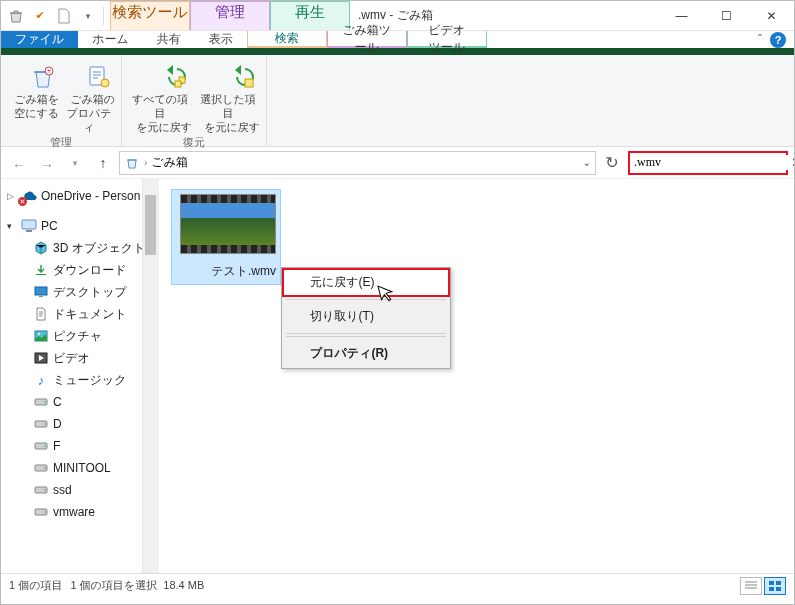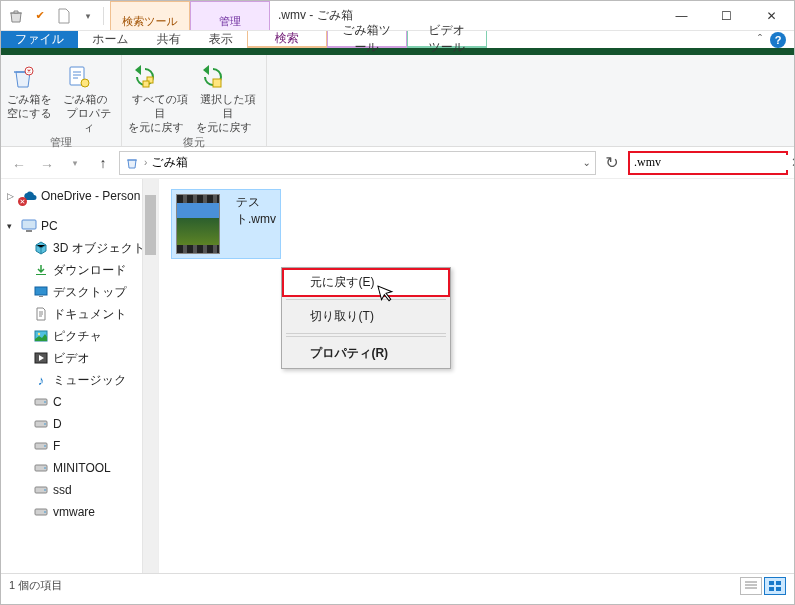--- a/index.html
+++ b/index.html
@@ -4,42 +4,42 @@
 <style>
 * { box-sizing: border-box; margin: 0; padding: 0; font-family: "Yu Gothic UI", "Segoe UI", Meiryo, sans-serif; }
 body { background: #fff; width: 795px; height: 605px; overflow: hidden; border: 1px solid #bbb; position: relative; }
 
 .titlebar { height: 30px; display: flex; align-items: stretch; background: #fff; border-bottom: 1px solid #e5e5e5; }
 .qat { display: flex; align-items: center; padding: 0 4px; gap: 2px; }
 .qat-icon { width: 22px; height: 22px; display: flex; align-items: center; justify-content: center; font-size: 11px; color: #444; }
 .qat-divider { width: 1px; height: 18px; background: #ddd; margin: 0 2px; }
 .ctx-tabs { display: flex; }
 .ctx-tab { width: 80px; border: 1px solid; border-bottom: none; display: flex; flex-direction: column; }
-.ctx-hdr { flex: 1; text-align: center; font-size: 11px; padding-top: 12px; }
+.ctx-hdr { flex: 1; text-align: center; font-size: 15px; padding-top: 1px; }
 .t-search { background: #fff0e0; border-color: #f0c090; color: #a05000; }
 .t-manage { background: #f5e6ff; border-color: #d0a0e0; color: #7030a0; }
 .t-play   { background: #e0f8f0; border-color: #80d0b0; color: #108050; }
 .title-text { flex: 1; display: flex; align-items: center; padding-left: 8px; font-size: 12px; color: #333; }
 .win-controls { display: flex; }
 .win-btn { width: 45px; display: flex; align-items: center; justify-content: center; font-size: 12px; color: #333; }
 
 .tabstrip { height: 24px; display: flex; background: #fff; border-bottom: 7px solid #14532d; }
 .file-tab { background: #1979ca; color: #fff; padding: 2px 14px; font-size: 12px; display: flex; align-items: center; }
 .tab { padding: 2px 14px; font-size: 12px; color: #444; display: flex; align-items: center; }
 .ctx-sub { width: 80px; text-align: center; justify-content: center; border-left: 1px solid; border-right: 1px solid; }
-.s-search { color: #701a75; border-bottom: 2px solid #f0a040; border-color: #f0c090; }
+.s-search { color: #0f766e; border-bottom: 2px solid #f0a040; border-color: #f0c090; }
 .s-manage { color: #333; border-bottom: 2px solid #b060d0; border-color: #d0a0e0; }
 .s-play   { color: #333; border-bottom: 2px solid #30b090; border-color: #80d0b0; }
 .help-area { margin-left: auto; display: flex; align-items: center; padding-right: 8px; gap: 8px; color: #666; font-size: 12px; }
 .help-circle { width: 16px; height: 16px; border-radius: 50%; background: #1979ca; color: #fff; display: flex; align-items: center; justify-content: center; font-size: 11px; font-weight: bold; }
 
 .ribbon { height: 92px; background: #f5f6f7; border-bottom: 1px solid #ddd; display: flex; }
 .rgroup { border-right: 1px solid #e0e0e0; display: flex; flex-direction: column; align-items: center; padding: 4px 6px 0; }
 .rgroup-items { display: flex; gap: 4px; flex: 1; }
-.rbtn { display: flex; flex-direction: column; align-items: flex-start; width: 52px; font-size: 11px; color: #444; line-height: 1.25; text-align: center; padding-top: 2px; }
+.rbtn { display: flex; flex-direction: column; align-items: flex-end; width: 52px; font-size: 11px; color: #444; line-height: 1.25; text-align: center; padding-top: 2px; }
 .rbtn .ric { width: 32px; height: 32px; display: flex; align-items: center; justify-content: center; font-size: 24px; }
 .rgroup-label { font-size: 11px; color: #666; padding: 1px 0 2px; }
 
 .navbar { height: 32px; display: flex; align-items: center; gap: 4px; padding: 0 6px; border-bottom: 1px solid #eee; }
 .nav-arrow { width: 24px; height: 24px; display: flex; align-items: center; justify-content: center; color: #999; font-size: 14px; }
 .nav-arrow.enabled { color: #333; }
 .breadcrumb { flex: 1; border: 1px solid #ccc; height: 24px; display: flex; align-items: center; padding: 0 4px; font-size: 12px; gap: 4px; }
 .bc-icon { width: 16px; height: 16px; display: flex; align-items: center; justify-content: center; }
 .bc-drop { margin-left: auto; display: flex; gap: 2px; color: #555; }
 .refresh { width: 24px; color: #555; text-align: center; }
@@ -50,21 +50,21 @@
 .content { display: flex; height: 394px; }
 .sidebar { width: 158px; border-right: 1px solid #eee; overflow: hidden; position: relative; font-size: 12px; padding-top: 6px; }
 .tree-item { display: flex; align-items: center; gap: 4px; padding: 2px 0 2px 6px; height: 22px; color: #222; white-space: nowrap; }
 .tree-item.child { padding-left: 32px; }
 .tree-arrow { width: 10px; color: #666; font-size: 9px; }
 .ticon { width: 16px; height: 16px; display: flex; align-items: center; justify-content: center; font-size: 13px; }
 .sb-scroll { position: absolute; right: 0; top: 0; width: 16px; height: 100%; background: #f0f0f0; border-left: 1px solid #e5e5e5; }
 .sb-thumb { position: absolute; left: 2px; right: 2px; top: 16px; height: 60px; background: #c0c0c0; }
 
 .filearea { flex: 1; position: relative; padding: 10px 12px; }
-.file-item { width: 110px; display: flex; flex-direction: row; align-items: flex-start; gap: 16px; padding: 4px; background: #cce8ff; border: 1px solid #99d1ff; }
+.file-item { width: 110px; display: flex; flex-direction: column; align-items: flex-end; gap: 9px; padding: 4px; background: #cce8ff; border: 1px solid #99d1ff; }
 .thumb { width: 96px; height: 60px; background: linear-gradient(180deg,#4a90d9 0%,#4a90d9 40%,#2c5f2d 40%,#6b8e23 100%); border: 1px solid #888; position: relative; }
 .thumb::before, .thumb::after { content:""; position:absolute; left:0; right:0; height:8px; background: repeating-linear-gradient(90deg,#222 0 6px,#555 6px 10px); }
 .thumb::before { top:0; } .thumb::after { bottom:0; }
 .file-label { font-size: 12px; color: #222; }
 
 .ctxmenu { position: absolute; left: 280px; top: 266px; width: 170px; background: #f0f0f0; border: 1px solid #aaa; box-shadow: 2px 2px 4px rgba(0,0,0,.2); font-size: 12px; }
 .ctxmenu-item { padding: 6px 10px 6px 28px; color: #222; }
 .ctxmenu-item.hl { background: #fff; border: 2px solid #e81123; padding: 4px 8px 4px 26px; position: relative; }
 .ctxmenu-item.bold { font-weight: bold; }
 .ctxmenu-sep { height: 1px; background: #d0d0d0; margin: 2px 4px; }
@@ -98,20 +98,23 @@
     <span class="qat-icon" style="font-size:9px;color:#666">▾</span>
     <span class="qat-divider"></span>
   </div>
   <div class="ctx-tabs">
     <div class="ctx-tab t-search">
         <div class="ctx-hdr">検索ツール</div>
       </div>
     <div class="ctx-tab t-manage">
         <div class="ctx-hdr">管理</div>
       </div>
+    <div class="ctx-tab t-play">
+        <div class="ctx-hdr">再生</div>
+      </div>
   </div>
   <div class="title-text">.wmv - ごみ箱</div>
   <div class="win-controls">
     <div class="win-btn">―</div>
     <div class="win-btn">☐</div>
     <div class="win-btn close">✕</div>
   </div>
 </div>
 
 <div class="tabstrip">
@@ -370,20 +373,21 @@
   <div class="ctxmenu-item bold">プロパティ(R)</div>
 </div>
 <div class="cursor">
   <svg width="16" height="20" viewBox="0 0 16 20">
       <path d="M1 1l0 14 4-4 3 7 2-1-3-7h6z" fill="#fff" stroke="#000"></path>
     </svg>
 </div>
 
 <div class="statusbar">
   <span>1 個の項目</span>
+  <span><span>1 個の項目を選択</span>&nbsp;&nbsp;<span>18.4 MB</span></span>
   <div class="view-toggles">
     <div class="vt">
       <svg width="12" height="10" viewBox="0 0 12 10">
           <path d="M0 1h12M0 4h12M0 7h12" stroke="#888"></path>
         </svg>
     </div>
     <div class="vt active">
       <svg width="12" height="10" viewBox="0 0 12 10">
           <rect x="0" y="0" width="5" height="4" fill="#1979ca"></rect>
           <rect x="7" y="0" width="5" height="4" fill="#1979ca"></rect>

